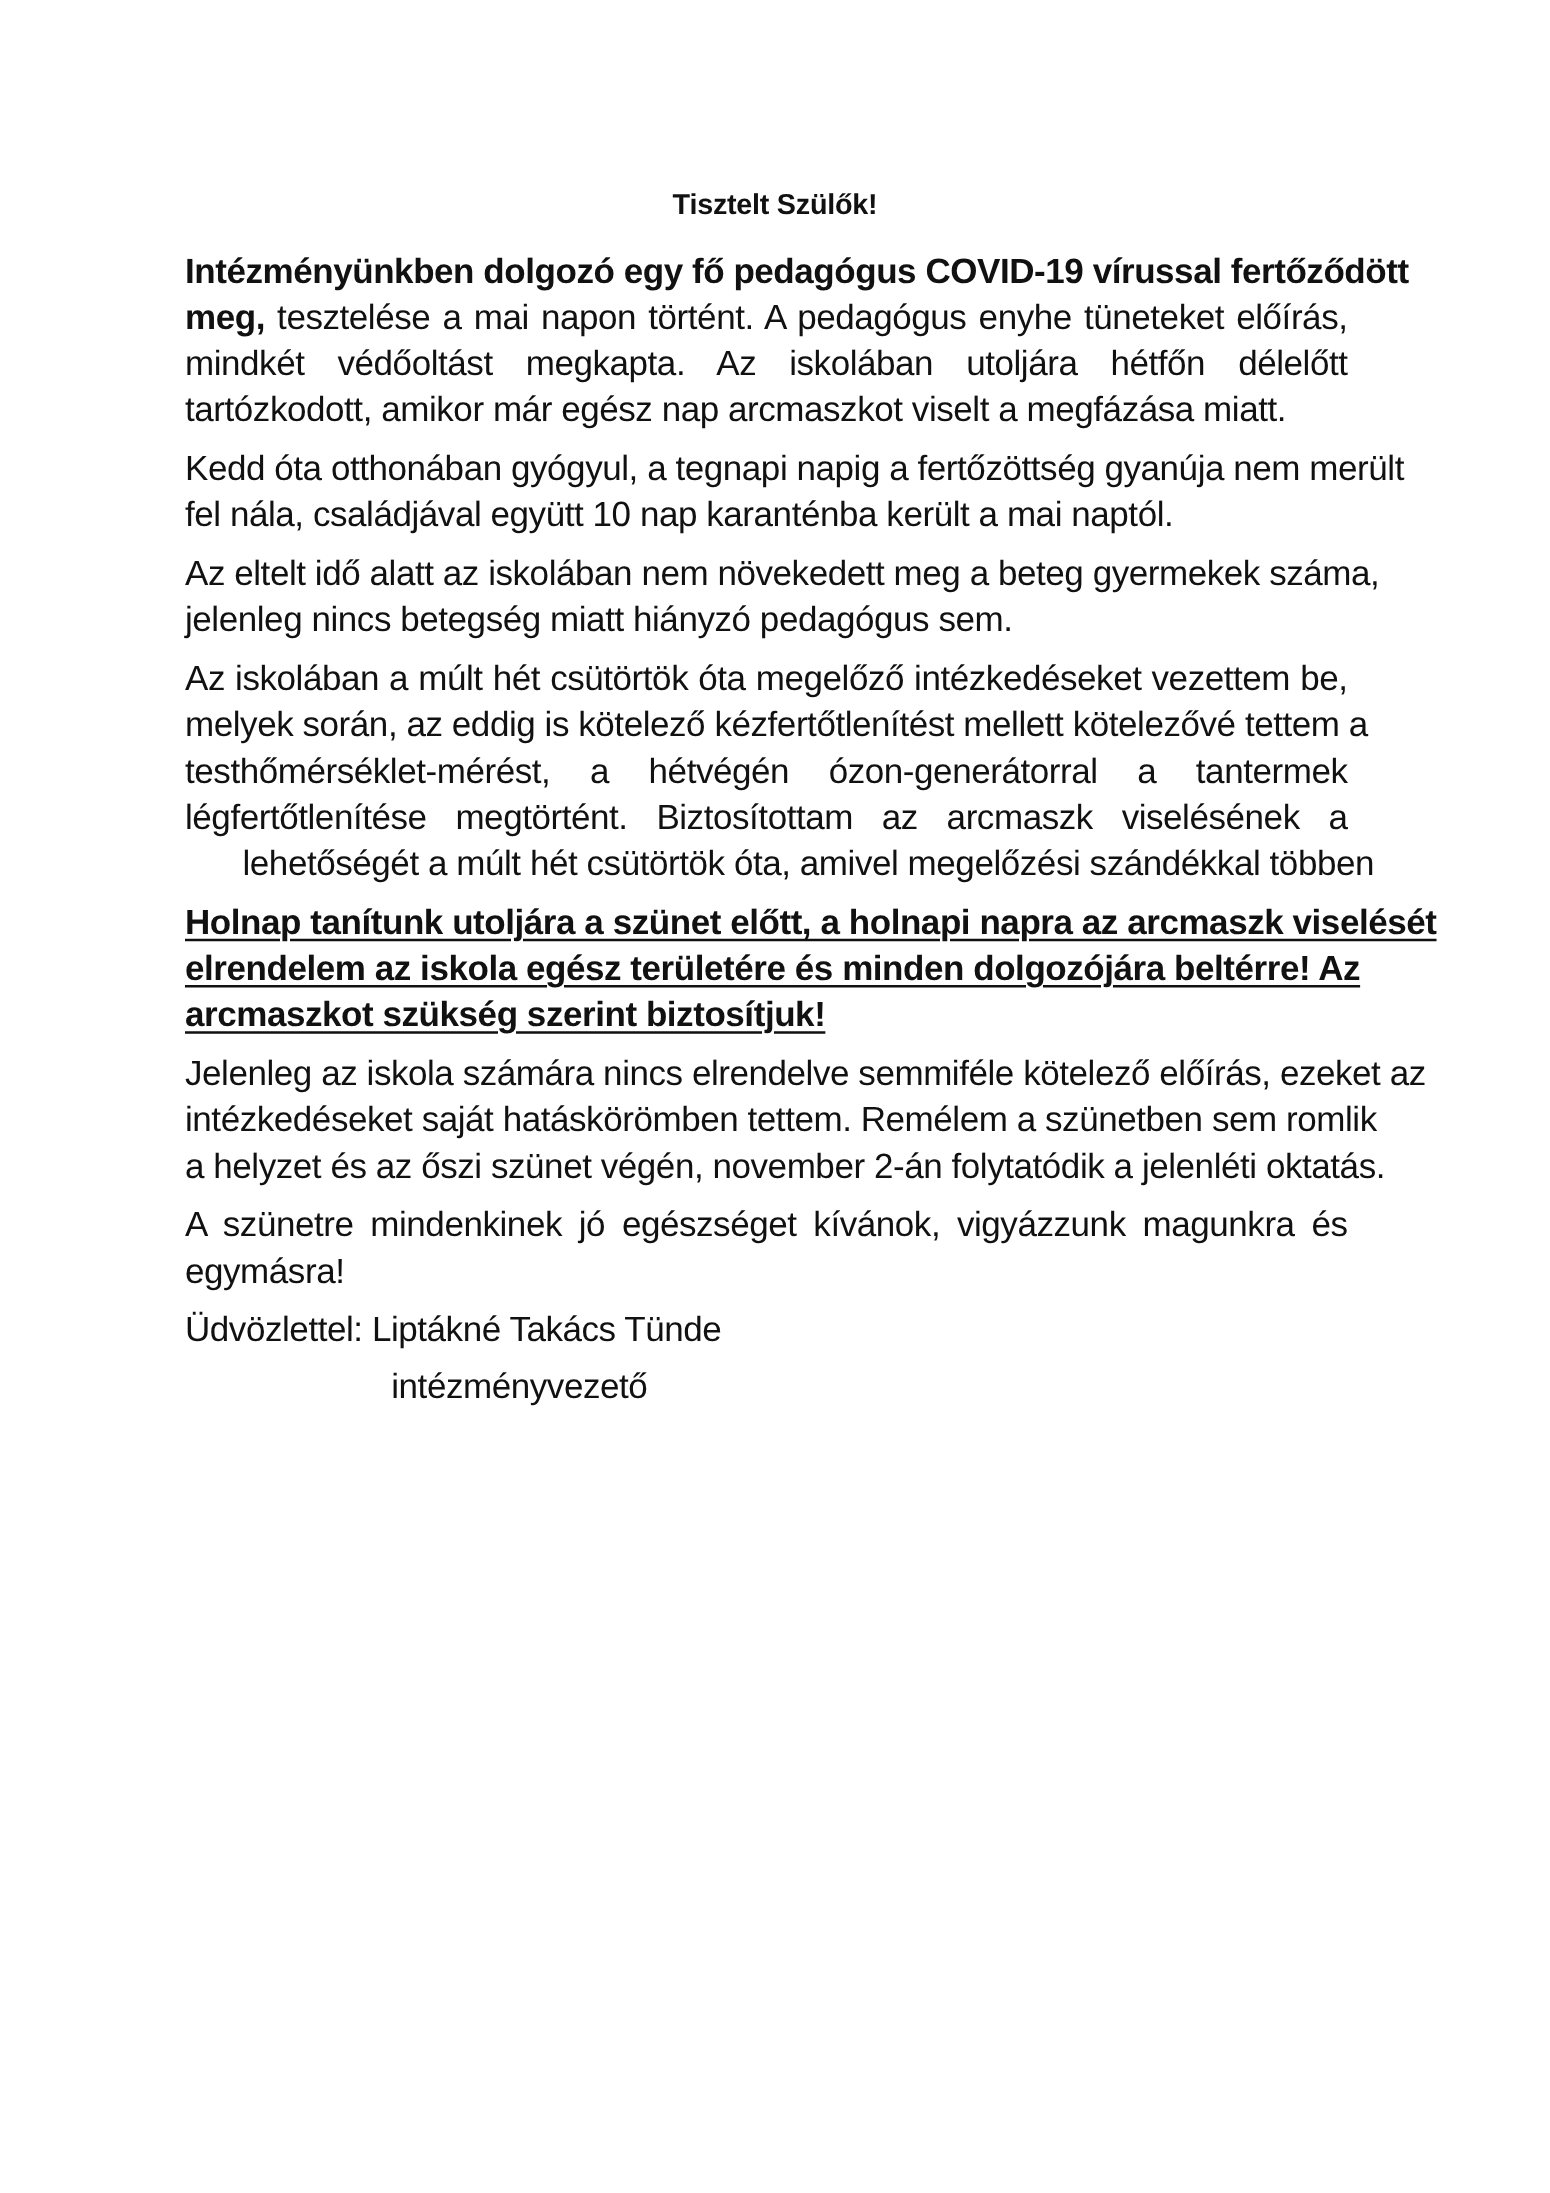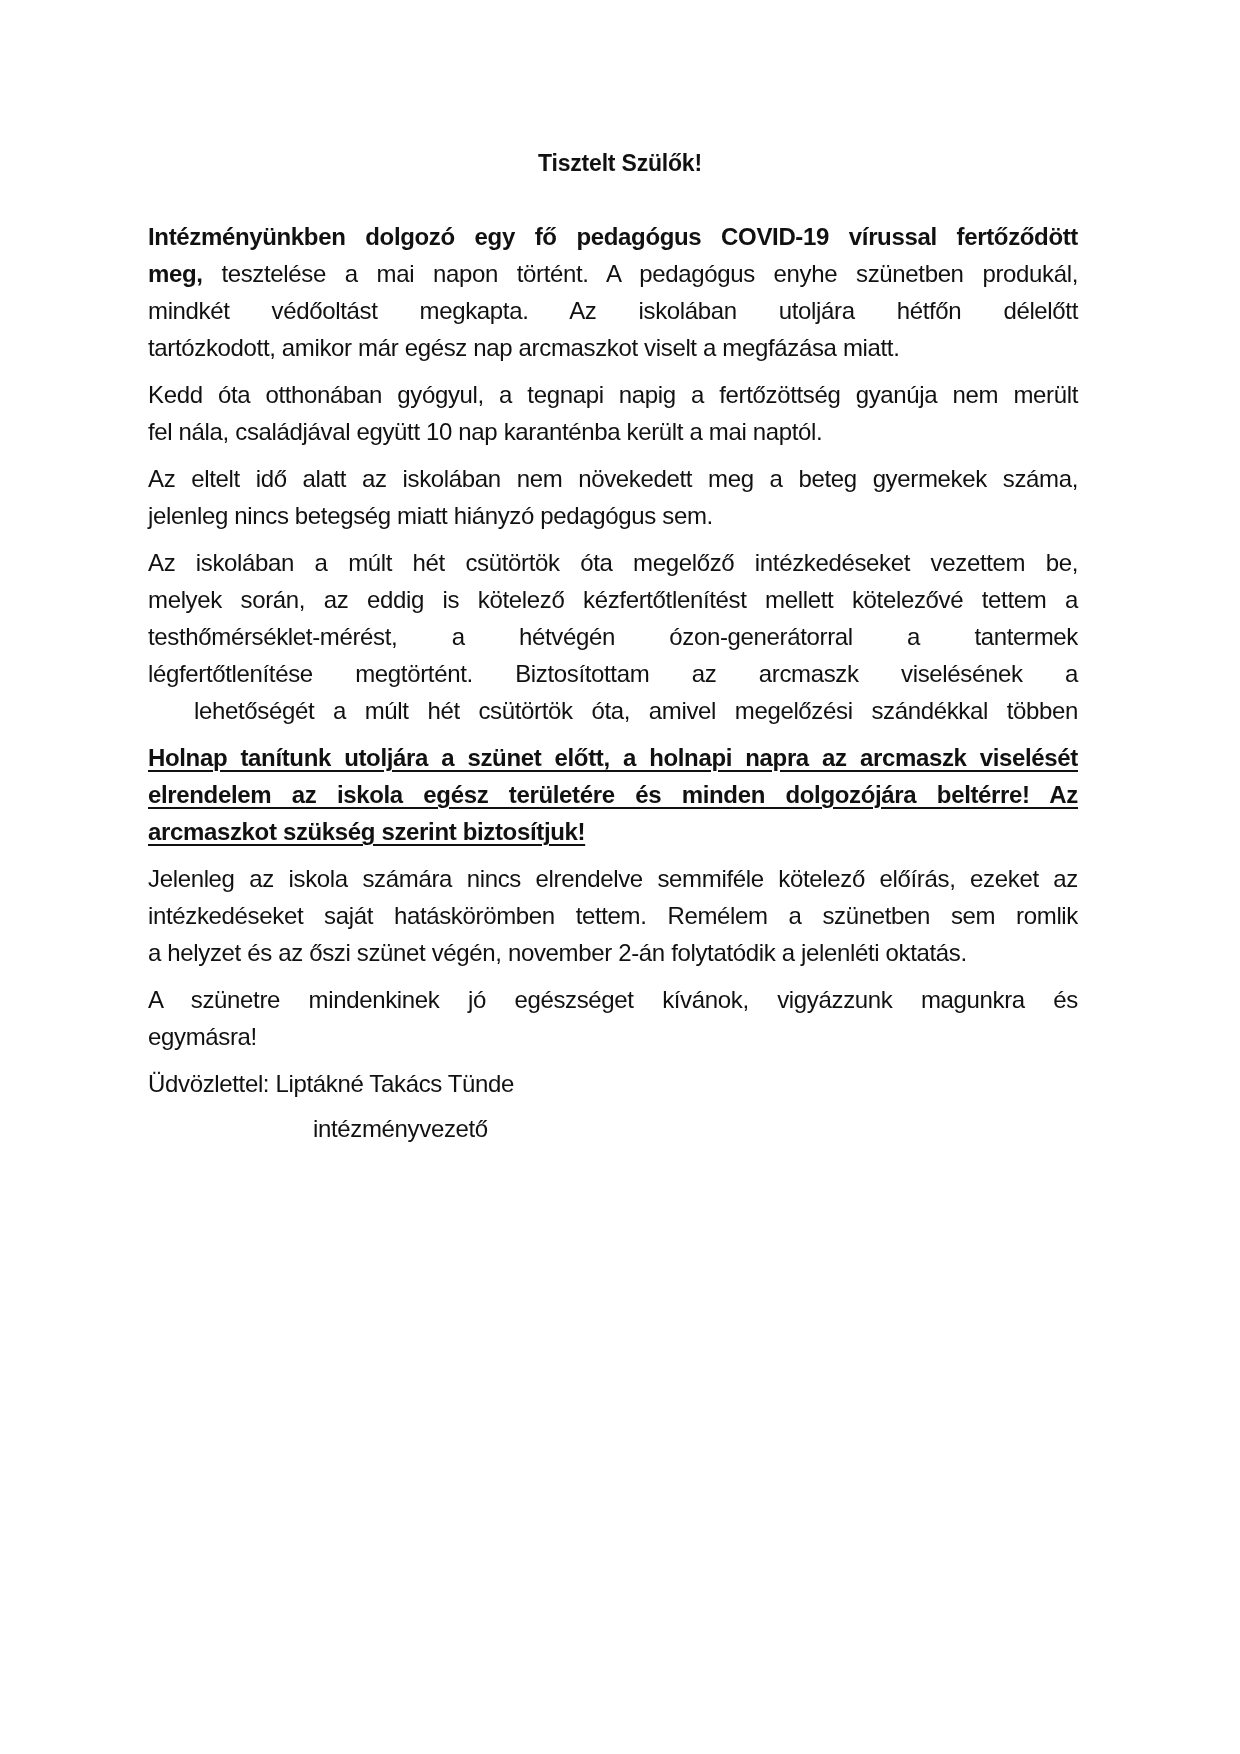--- a/index.html
+++ b/index.html
@@ -29,24 +29,24 @@
     left: 0;
     width: 1240px;
     text-align: center;
     font-weight: bold;
     font-size: 23px;
     line-height: 30px;
     letter-spacing: -0.2px;
   }
   .body {
     position: absolute;
-    top: 218px;
+    top: 198px;
     left: 148px;
     width: 930px;
-    font-size: 24px;
+    font-size: 28px;
     letter-spacing: -0.35px;
   }
   .para {
     margin: 0 0 10px 0;
   }
   .line {
     display: block;
     height: 37px;
     line-height: 37px;
     white-space: nowrap;
@@ -78,21 +78,21 @@
 </head>
 <body>
 
 <div class="page">
   <div class="title">Tisztelt Szülők!</div>
 
   <div class="body">
 
     <p class="para">
       <span class="line" style="word-spacing: 0px;"><span class="b">Intézményünkben dolgozó egy fő pedagógus COVID-19 vírussal fertőződött</span></span>
-      <span class="line" style="word-spacing: 0px;"><span class="b">meg,</span><span> tesztelése a mai napon történt. A pedagógus enyhe szünetben produkál,</span></span>
+      <span class="line" style="word-spacing: 0px;"><span class="b">meg,</span><span> tesztelése a mai napon történt. A pedagógus enyhe tüneteket előírás,</span></span>
       <span class="line" style="word-spacing: 0px;">mindkét védőoltást megkapta. Az iskolában utoljára hétfőn délelőtt</span>
       <span class="line last">tartózkodott, amikor már egész nap arcmaszkot viselt a megfázása miatt.</span>
     </p>
 
     <p class="para">
       <span class="line" style="word-spacing: 0px;">Kedd óta otthonában gyógyul, a tegnapi napig a fertőzöttség gyanúja nem merült</span>
       <span class="line last">fel nála, családjával együtt 10 nap karanténba került a mai naptól.</span>
     </p>
 
     <p class="para">

